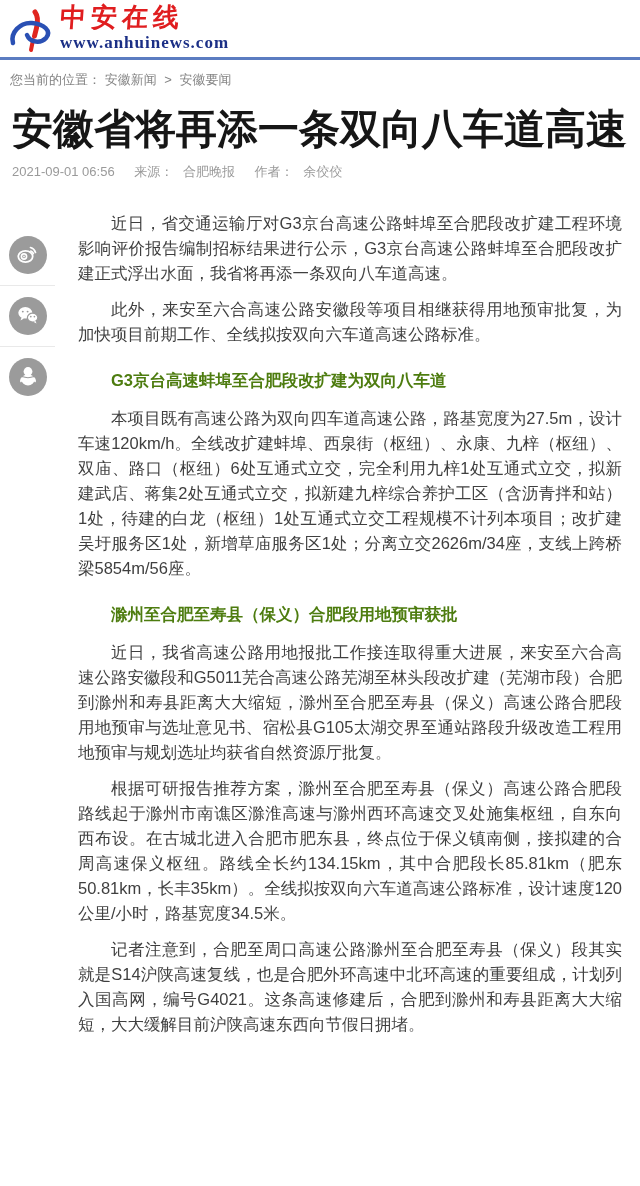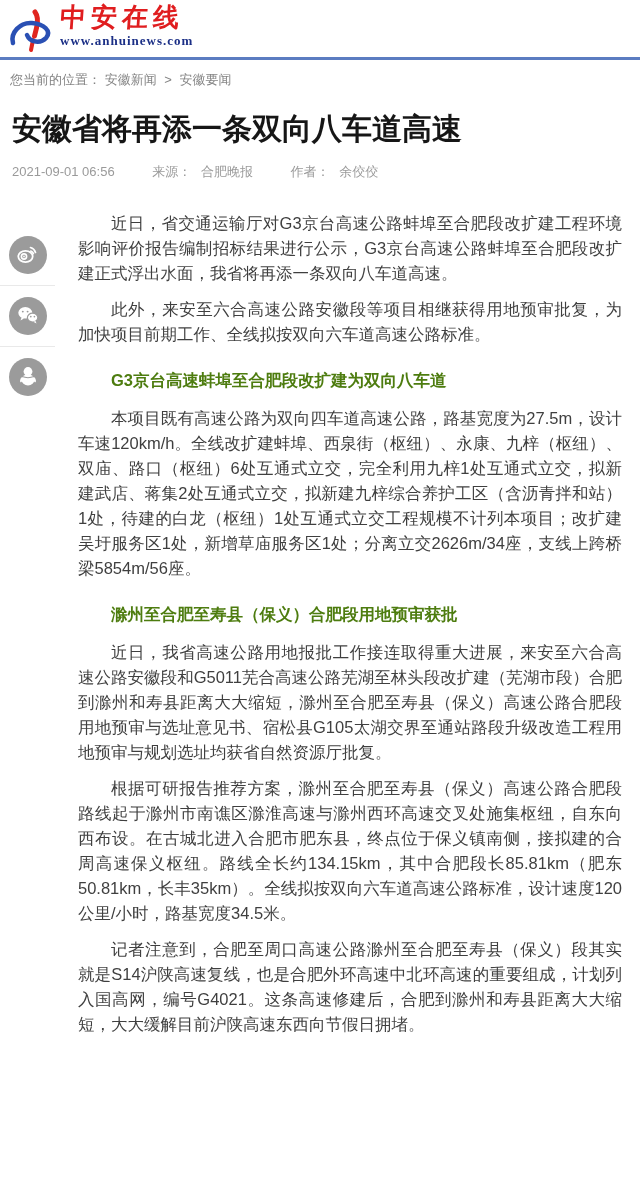--- a/index.html
+++ b/index.html
@@ -32,49 +32,49 @@
     font-weight:bold;
     font-size:26px;
     letter-spacing:5px;
     line-height:26px;
     font-family:"Liberation Serif","DejaVu Serif",serif;
     transform:skewX(-4deg);
   }
   .logo-url{
     color:var(--logo-navy);
     font-weight:bold;
-    font-size:13px;
+    font-size:17px;
     letter-spacing:1px;
     margin-top:2px;
     font-family:"Liberation Serif","DejaVu Serif",serif;
   }
   .top-rule{height:3px;background:var(--accent);width:100%;}
   
   .breadcrumb{
     padding:11px 28px 10px 10px;
     font-size:13px;
     color:#848484;
   }
   .breadcrumb a{color:#848484;text-decoration:none;cursor:pointer;}
   .crumb-sep{margin:0 4px;}
   
   .article-title{
     margin:12px 12px 0 12px;
-    font-size:30px;
+    font-size:41px;
     line-height:36px;
     font-weight:bold;
     color:#161616;
   }
   .article-meta{
     margin:16px 0 0 12px;
     font-size:13px;
     color:#9a9a9a;
   }
   .article-meta span{margin-right:6px;}
-  .meta-gap{margin-left:28px;}
+  .meta-gap{margin-left:10px;}
   
   .main{position:relative;margin-top:14px;}
   .share-rail{position:absolute;left:0;top:14px;width:55px;}
   .share-item{
     width:55px;
     display:flex;justify-content:center;
     padding:11px 0;
   }
   .share-item + .share-item{border-top:1px solid #e9e9e9;}
   .share-btn{

